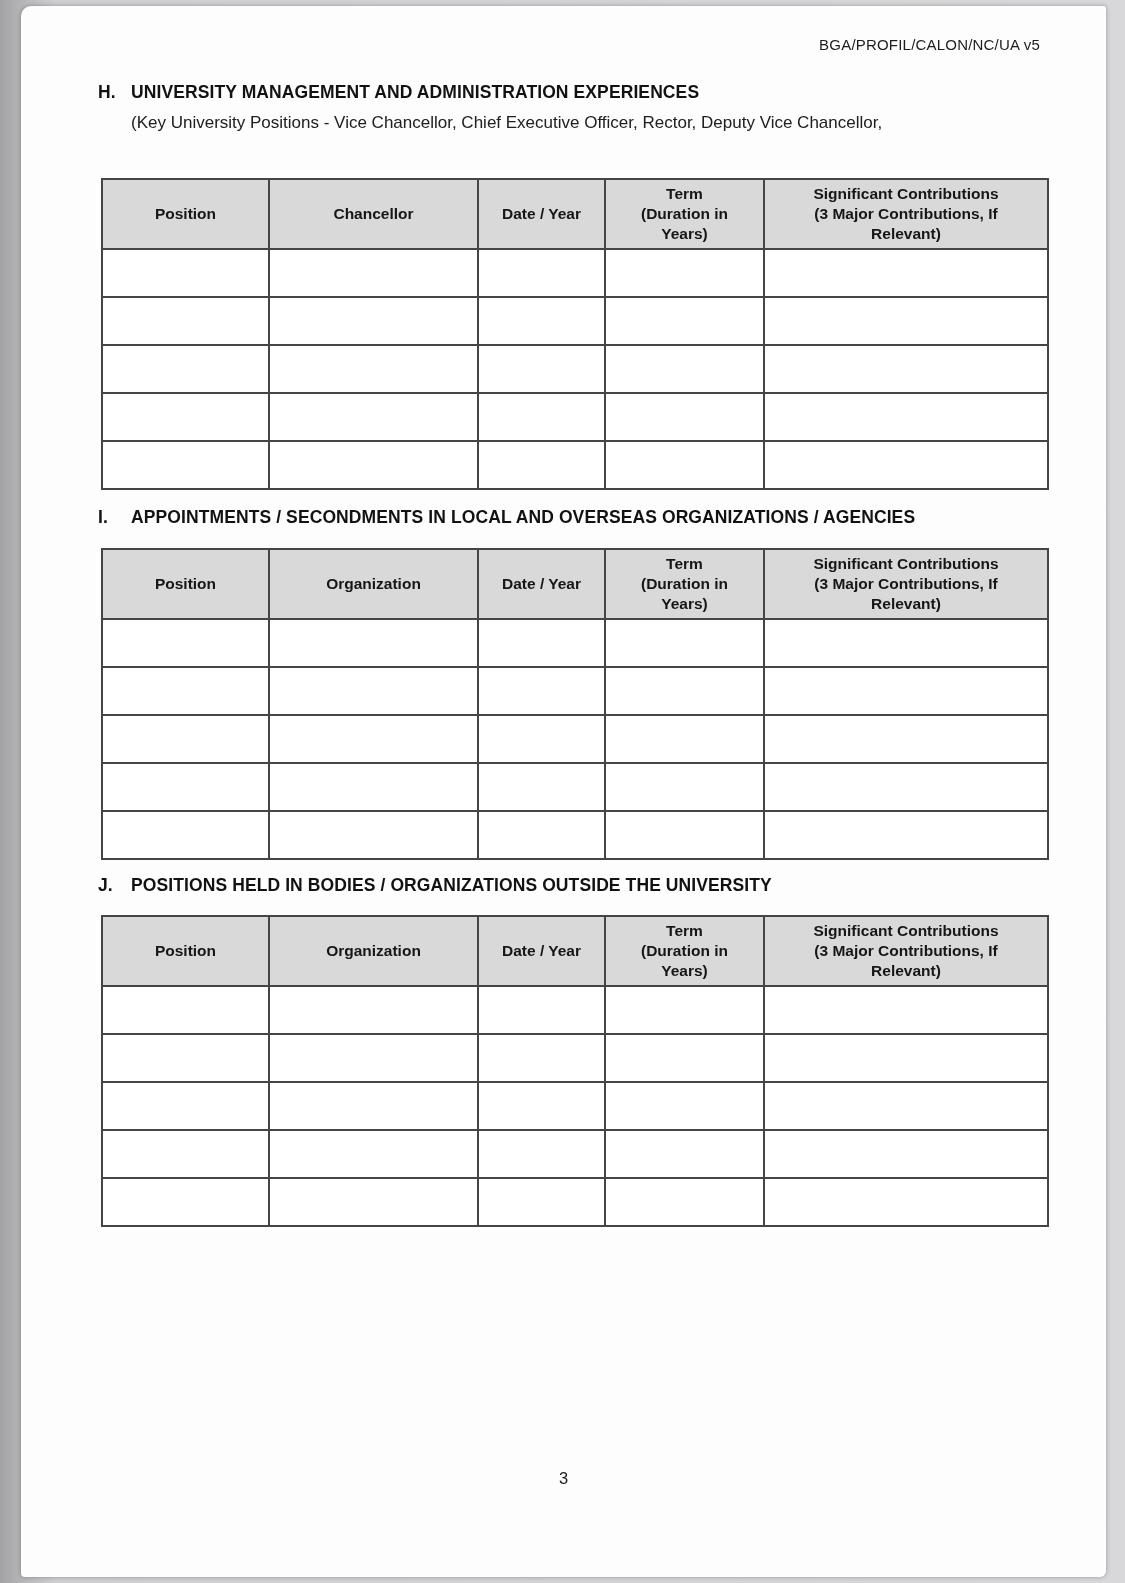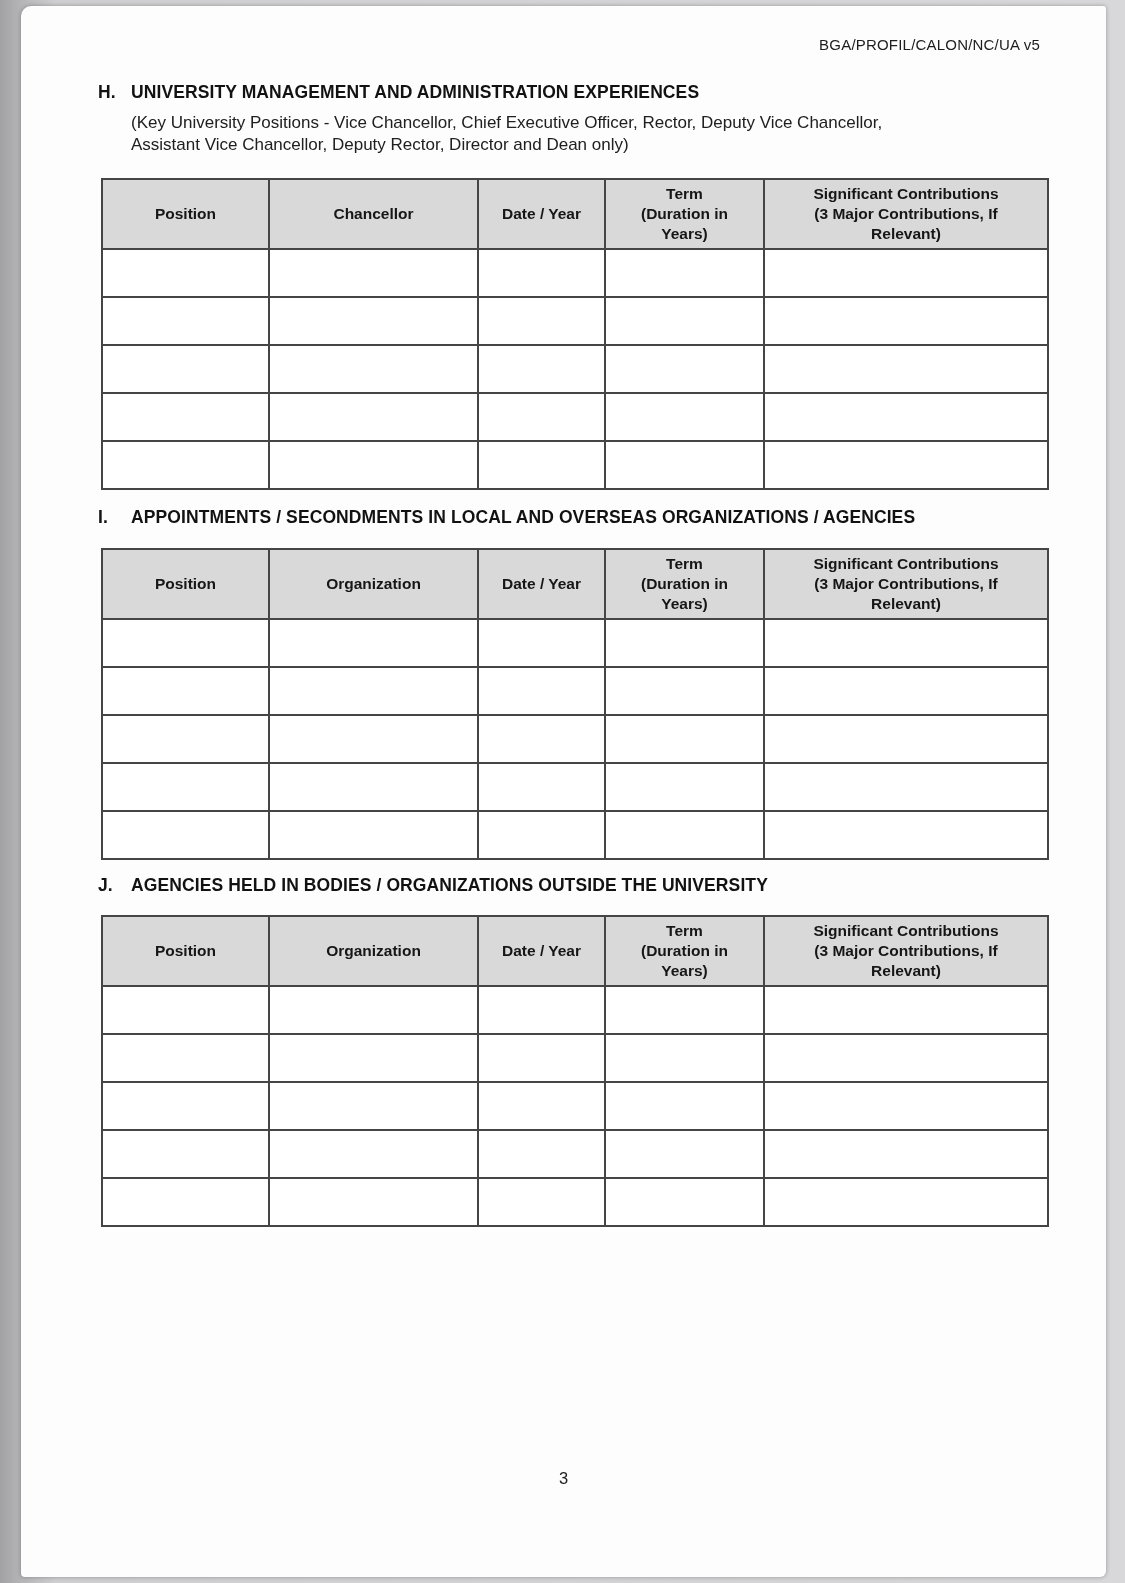--- a/index.html
+++ b/index.html
@@ -59,21 +59,20 @@
 <div class="page">
 
   <div class="doc-code">BGA/PROFIL/CALON/NC/UA v5</div>
 
   <div class="sec-head" id="sec-h">
     <span class="sec-letter">H.</span>
     <span class="sec-title">UNIVERSITY MANAGEMENT AND ADMINISTRATION EXPERIENCES</span>
   </div>
   <div class="sec-note">
     <div>(Key University Positions - Vice Chancellor, Chief Executive Officer, Rector, Deputy Vice Chancellor,</div>
-    <div>Assistant Vice Chancellor, Deputy Rector, Director and Dean only)</div>
   </div>
 
   <table class="form-table" id="table-h">
     <colgroup>
       <col style="width:167px">
         <col style="width:209px">
         <col style="width:127px">
         <col style="width:159px">
         <col style="width:284px">
     </colgroup>
@@ -189,21 +188,21 @@
           <td></td>
           <td></td>
           <td></td>
           <td></td>
         </tr>
     </tbody>
   </table>
 
   <div class="sec-head" id="sec-j">
     <span class="sec-letter">J.</span>
-    <span class="sec-title">AGENCIES HELD IN BODIES / ORGANIZATIONS OUTSIDE THE UNIVERSITY</span>
+    <span class="sec-title">POSITIONS HELD IN BODIES / ORGANIZATIONS OUTSIDE THE UNIVERSITY</span>
   </div>
 
   <table class="form-table" id="table-j">
     <colgroup>
       <col style="width:167px">
         <col style="width:209px">
         <col style="width:127px">
         <col style="width:159px">
         <col style="width:284px">
     </colgroup>

